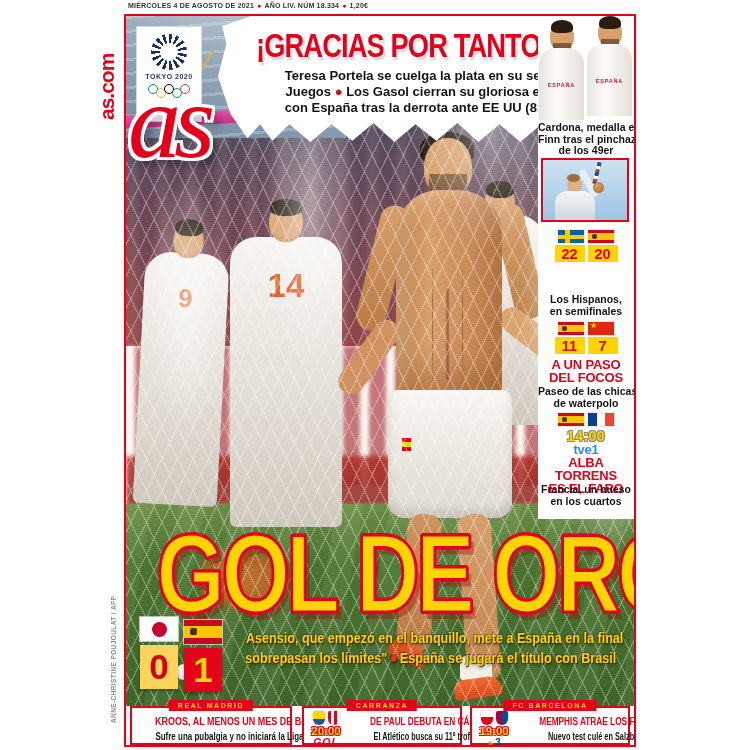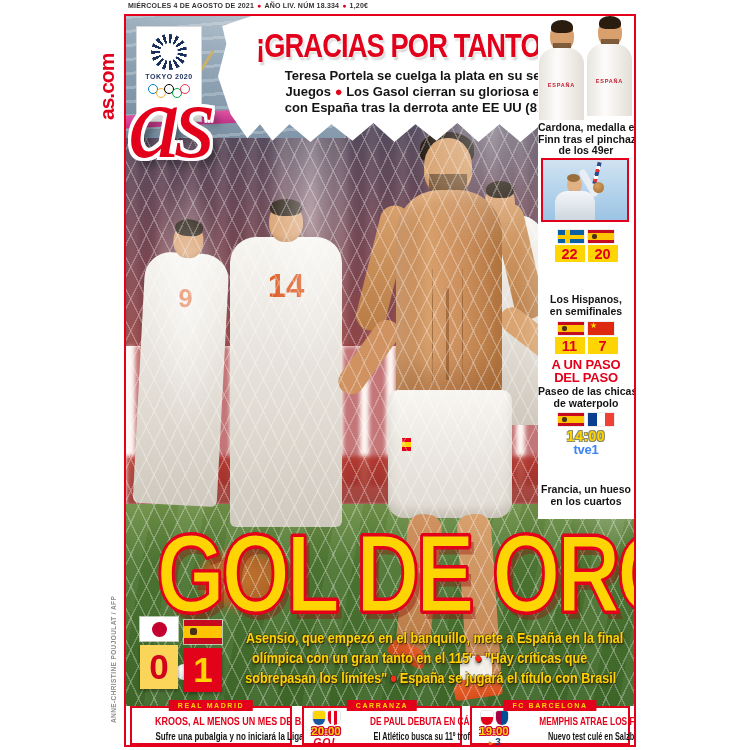--- a/index.html
+++ b/index.html
@@ -403,54 +403,55 @@
       <div class="rb flagrow" style="top:306px">
         <span class="sf f-spain"></span>
         <span class="sf f-china"></span>
       </div>
       <div class="rb scorerow" style="top:321px">
         <span class="sbx">11</span>
         <span class="sbx">7</span>
       </div>
       <div class="rb" style="top:342px">
         <span class="rh">A UN PASO</span>
-        <span class="rh">DEL PASO</span>
+        <span class="rh">DEL FOCOS</span>
       </div>
       <div class="rb" style="top:370px">
         <span class="rt">Paseo de las chicas</span>
         <span class="rt">de waterpolo</span>
       </div>
 
       <div class="rb flagrow" style="top:397px">
         <span class="sf f-spain"></span>
         <span class="sf f-france"></span>
       </div>
       <div class="rb rtime" style="top:412px">14:00</div>
       <div class="rb rtve" style="top:426px">tve1</div>
+      <div class="rb" style="top:440px">
+        <span class="rh">ALBA TORRENS</span>
+        <span class="rh">ES EL FARO</span>
+      </div>
       <div class="rb" style="top:468px">
         <span class="rt">Francia, un hueso</span>
         <span class="rt">en los cuartos</span>
       </div>
     </div>
 
     <div class="gol">GOL DE ORO</div>
 
     <div class="match">
       <div class="mflag mf-japan"></div>
       <div class="mflag mf-spain"></div>
       <div class="mbox mb-home">0</div>
       <div class="mbox mb-away">1</div>
     </div>
 
     <div class="deck">
       <span class="deck-line">
         <span>Asensio, que empezó en el banquillo, mete a España en la final</span>
-      </span>
-      <span class="deck-line">
-        <span><span>olímpica con un gran tanto en el 115'</span><span class="bullet">●</span><span>"Hay críticas que</span></span>
       </span>
       <span class="deck-line">
         <span><span>sobrepasan los límites"</span><span class="bullet">●</span><span>España se jugará el título con Brasil</span></span>
       </span>
     </div>
 
     <div class="strip s1">
       <div class="tab">REAL MADRID</div>
       <div class="content">
         <div class="fitline"><span class="strip-h">KROOS, AL MENOS UN MES DE BAJA</span></div>

